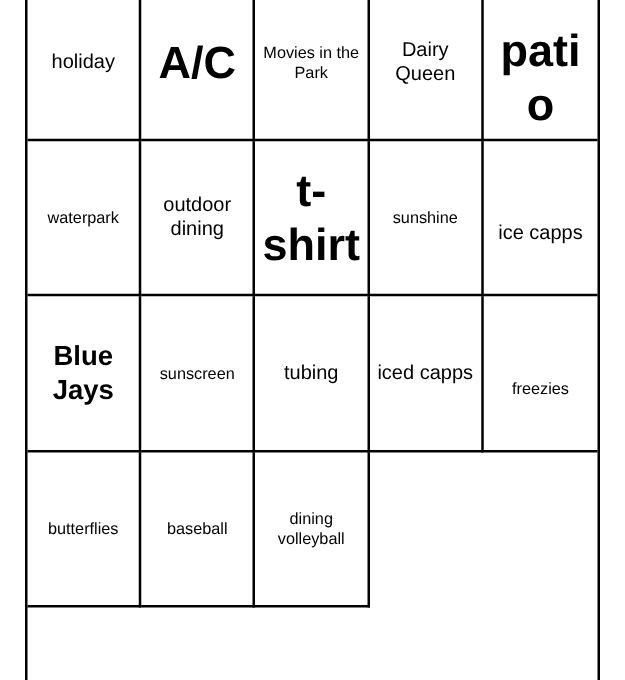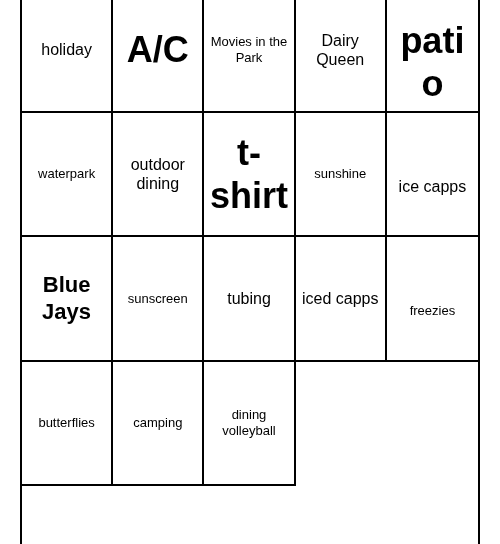--- a/index.html
+++ b/index.html
@@ -144,19 +144,19 @@
       <div class="bingo-cell">
         <span class="cell-text size-medium">iced capps</span>
       </div>
       <div class="bingo-cell">
         <span class="cell-text size-small">freezies</span>
       </div>
       <div class="bingo-cell">
         <span class="cell-text size-small">butterflies</span>
       </div>
       <div class="bingo-cell">
-        <span class="cell-text size-small">camping</span>
+        <span class="cell-text size-small">baseball</span>
       </div>
       <div class="bingo-cell">
         <span class="cell-text size-small">dining volleyball</span>
       </div>
     </div>
 </div>
 
 </body></html>

